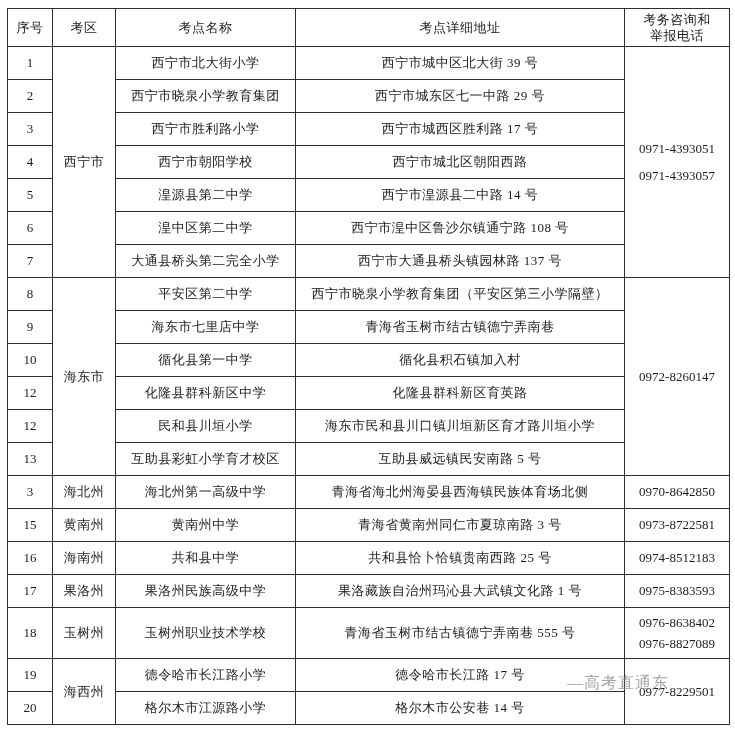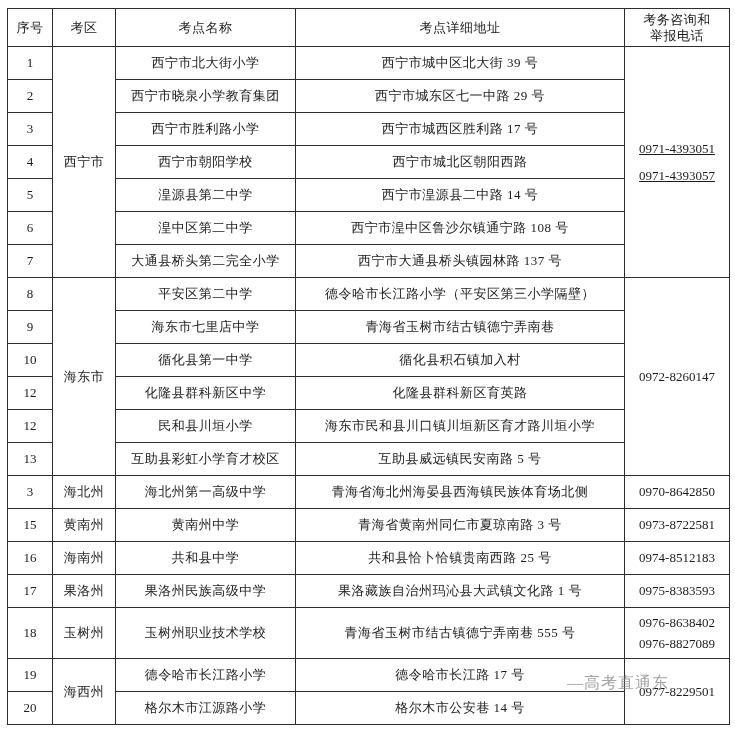--- a/index.html
+++ b/index.html
@@ -23,21 +23,21 @@
     padding:0 2px;
     font-size:13px;font-weight:normal;
     letter-spacing:0.5px;
     color:#1c1c1c;
     overflow:hidden;
   }
   tr.hdr{height:38px;}
   tr.r{height:33px;}
   tr.r-tall{height:51px;}
   .two-line div{line-height:16px;}
-  .phone-big div{line-height:27px;text-decoration:underline;}
+  .phone-big div{line-height:27px;}
   .phone-mid div{line-height:21px;}
   .num{letter-spacing:0px;}
   .watermark{
     position:absolute;left:567px;top:669px;
     font-size:16px;line-height:27px;color:#8e8e8e;opacity:0.8;
     letter-spacing:1px;white-space:nowrap;z-index:5;
     pointer-events:none;
   }
 </style>
 </head>
@@ -103,21 +103,21 @@
   <tr class="r">
     <td class="num">7</td>
     <td>大通县桥头第二完全小学</td>
     <td>西宁市大通县桥头镇园林路 137 号</td>
   </tr>
 
   <tr class="r">
     <td class="num">8</td>
     <td rowspan="6">海东市</td>
     <td>平安区第二中学</td>
-    <td>德令哈市长江路小学（平安区第三小学隔壁）</td>
+    <td>西宁市晓泉小学教育集团（平安区第三小学隔壁）</td>
     <td rowspan="6" class="num">
       <div>0972-8260147</div>
     </td>
   </tr>
   <tr class="r">
     <td class="num">9</td>
     <td>海东市七里店中学</td>
     <td>青海省玉树市结古镇德宁弄南巷</td>
   </tr>
   <tr class="r">

